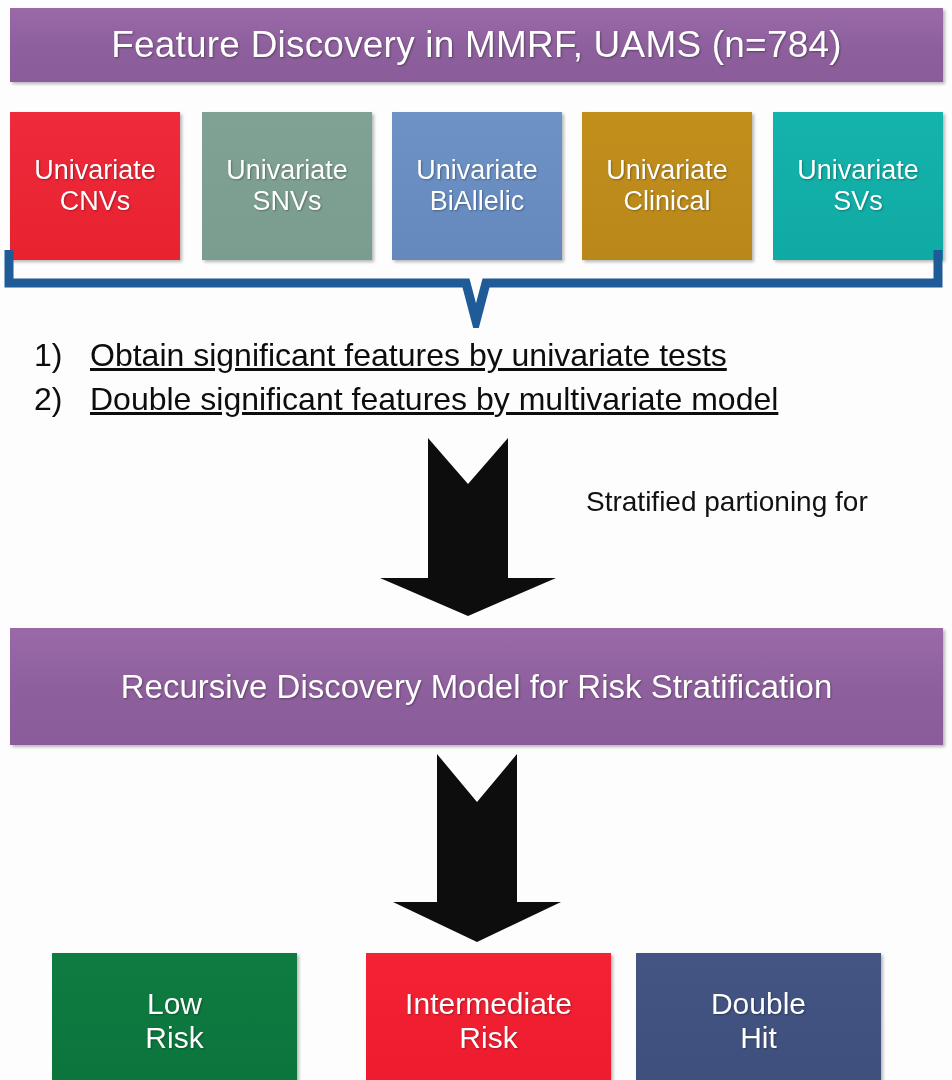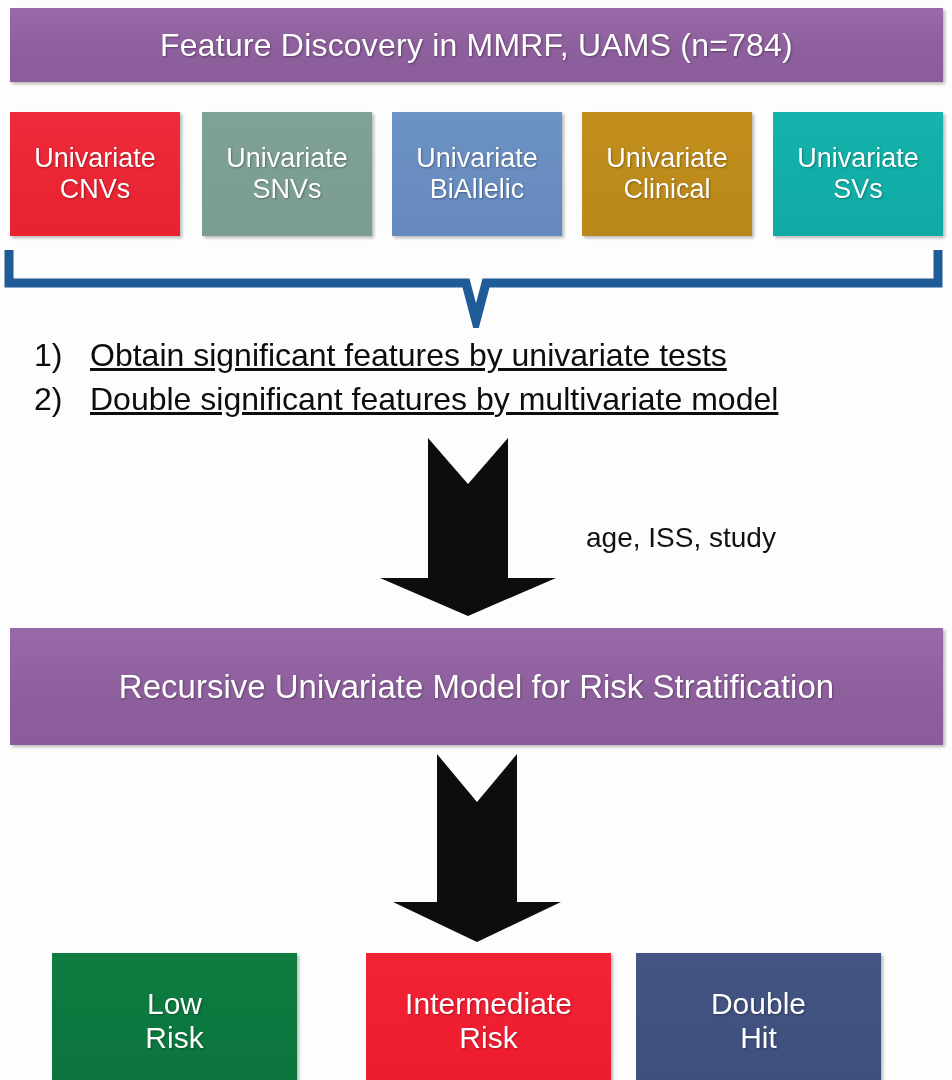--- a/index.html
+++ b/index.html
@@ -33,29 +33,29 @@
     white-space: pre-line;
   }
 
   
   #header-box {
     left: 10px;
     top: 8px;
     width: 933px;
     height: 74px;
     background: linear-gradient(180deg, #9a6aa8 0%, #8d5f9c 55%, #8a5c99 100%);
-    font-size: 32px;
+    font-size: 37px;
     letter-spacing: 0.2px;
     text-shadow: 1px 1px 2px rgba(0,0,0,0.35);
   }
 
   
   .uni-box {
     top: 112px;
-    height: 124px;
+    height: 148px;
     font-size: 27px;
     text-shadow: 1px 1px 2px rgba(0,0,0,0.30);
   }
   #uni-cnvs     { left: 10px;  width: 170px; background: linear-gradient(180deg,#ee2a3c 0%,#e8222f 100%); }
   #uni-snvs     { left: 202px; width: 170px; background: linear-gradient(180deg,#80a294 0%,#7b9d8f 100%); }
   #uni-biallelic{ left: 392px; width: 170px; background: linear-gradient(180deg,#6d92c4 0%,#6589bd 100%); }
   #uni-clinical { left: 582px; width: 170px; background: linear-gradient(180deg,#c28f1c 0%,#b9881a 100%); }
   #uni-svs      { left: 773px; width: 170px; background: linear-gradient(180deg,#14b3ab 0%,#10aaa4 100%); }
 
   
@@ -177,24 +177,24 @@
     <path d="M 50 2
              L 90 48
              L 130 2
              L 130 142
              L 178 142
              L 90 180
              L 2 142
              L 50 142 Z" fill="#0d0d0d"></path>
   </svg>
 
-  <div id="strat-note"><br><span>age, ISS, study</span></div>
+  <div id="strat-note"><span>Stratified partioning for</span><br></div>
 
   <div class="box" id="model-box">
-    <span>Recursive Univariate Model for Risk Stratification</span>
+    <span>Recursive Discovery Model for Risk Stratification</span>
   </div>
 
   <svg class="arrow-svg" id="arrow-bottom" width="172" height="192" viewBox="0 0 172 192">
     <path d="M 46 2
              L 86 50
              L 126 2
              L 126 150
              L 170 150
              L 86 190
              L 2 150

